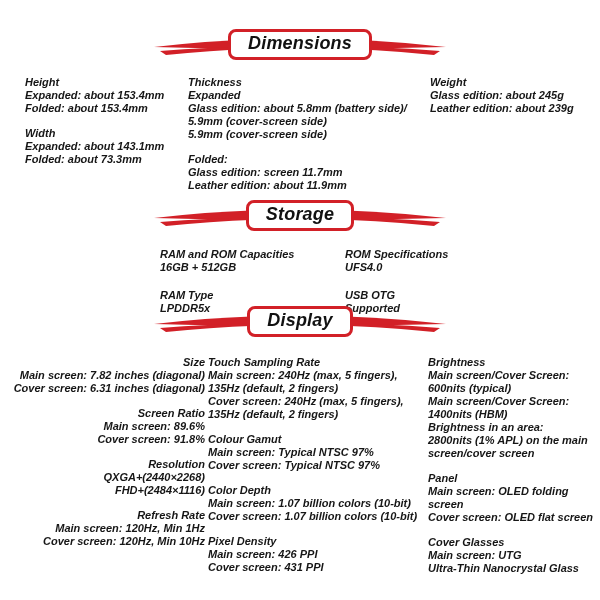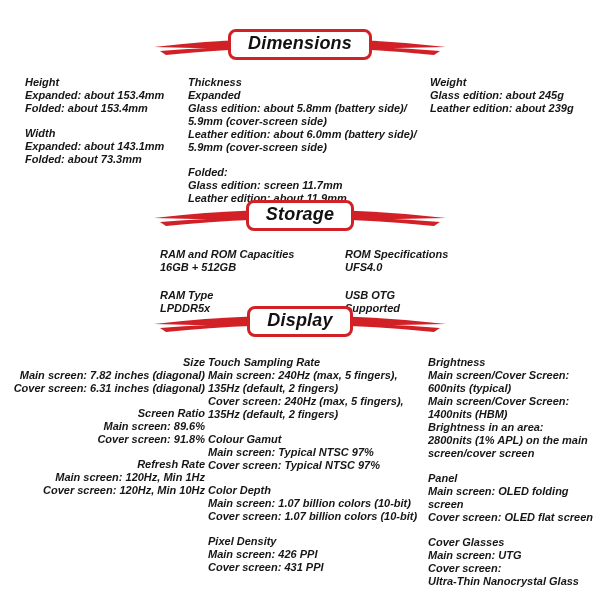--- a/index.html
+++ b/index.html
@@ -88,21 +88,20 @@
           <div class="bl">Expanded: about 143.1mm</div>
           <div class="bl">Folded: about 73.3mm</div>
         </div>
       </div>
       <div class="col">
         <div class="block">
           <div class="bh">Thickness</div>
           <div class="bl">Expanded</div>
           <div class="bl">Glass edition: about 5.8mm (battery side)/</div>
           <div class="bl">5.9mm (cover-screen side)</div>
-          <div class="bl">Leather edition: about 6.0mm (battery side)/</div>
           <div class="bl">5.9mm (cover-screen side)</div>
         </div>
         <div class="block">
           <div class="bh">Folded:</div>
           <div class="bl">Glass edition: screen 11.7mm</div>
           <div class="bl">Leather edition: about 11.9mm</div>
         </div>
       </div>
       <div class="col">
         <div class="block">
@@ -162,20 +161,25 @@
           <div class="bh">Size</div>
           <div class="bl">Main screen: 7.82 inches (diagonal)</div>
           <div class="bl">Cover screen: 6.31 inches (diagonal)</div>
         </div>
         <div class="block">
           <div class="bh">Screen Ratio</div>
           <div class="bl">Main screen: 89.6%</div>
           <div class="bl">Cover screen: 91.8%</div>
         </div>
         <div class="block">
+          <div class="bh">Resolution</div>
+          <div class="bl">QXGA+(2440×2268)</div>
+          <div class="bl">FHD+(2484×1116)</div>
+        </div>
+        <div class="block">
           <div class="bh">Refresh Rate</div>
           <div class="bl">Main screen: 120Hz, Min 1Hz</div>
           <div class="bl">Cover screen: 120Hz, Min 10Hz</div>
         </div>
       </div>
       <div class="col">
         <div class="block">
           <div class="bh">Touch Sampling Rate</div>
           <div class="bl">Main screen: 240Hz (max, 5 fingers),</div>
           <div class="bl">135Hz (default, 2 fingers)</div>
@@ -210,19 +214,18 @@
           <div class="bl">screen/cover screen</div>
         </div>
         <div class="block">
           <div class="bh">Panel</div>
           <div class="bl">Main screen: OLED folding screen</div>
           <div class="bl">Cover screen: OLED flat screen</div>
         </div>
         <div class="block">
           <div class="bh">Cover Glasses</div>
           <div class="bl">Main screen: UTG</div>
-          <div class="bl">Cover screen:</div>
           <div class="bl">Ultra-Thin Nanocrystal Glass</div>
         </div>
       </div>
     </div>
 
 </div>
 
 </body></html>

